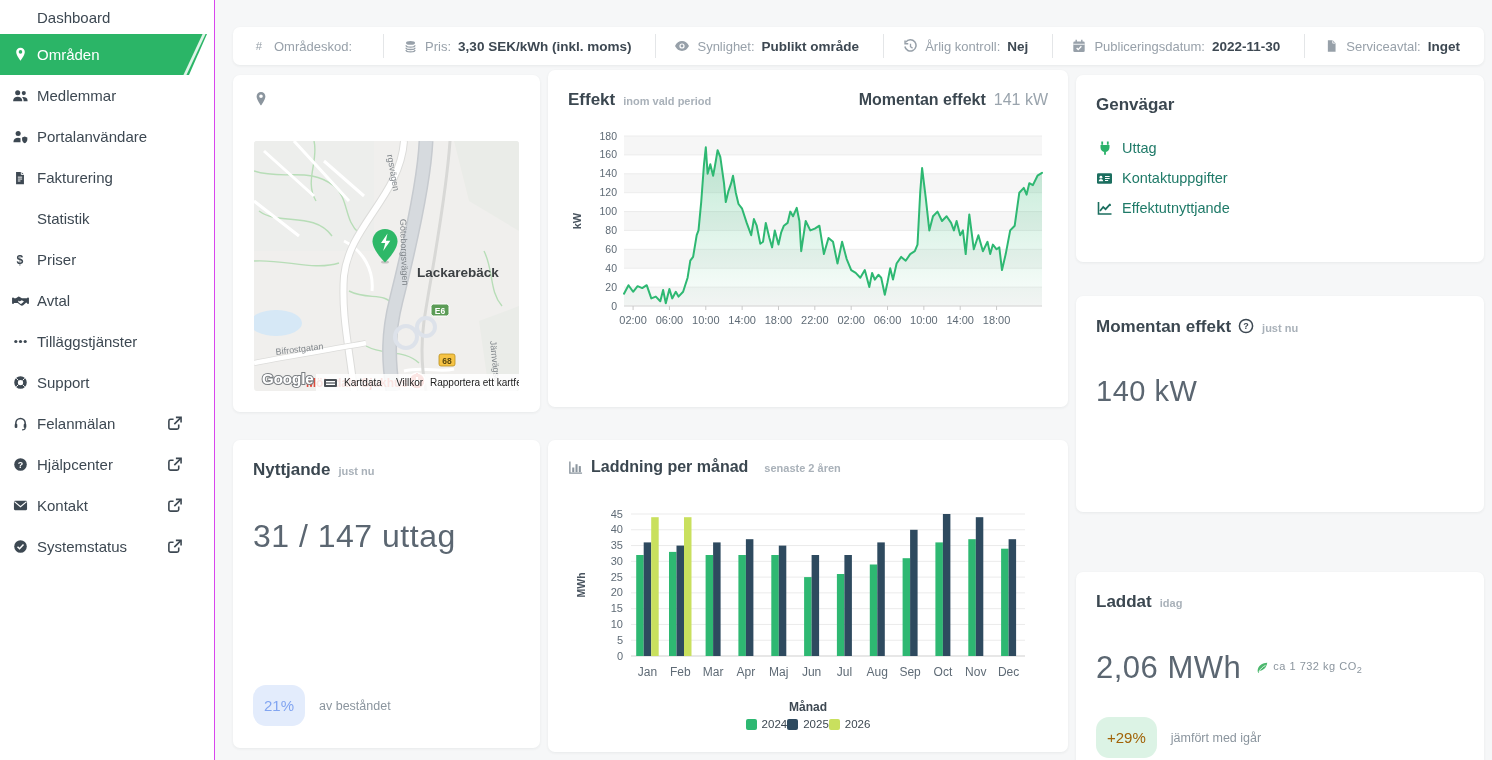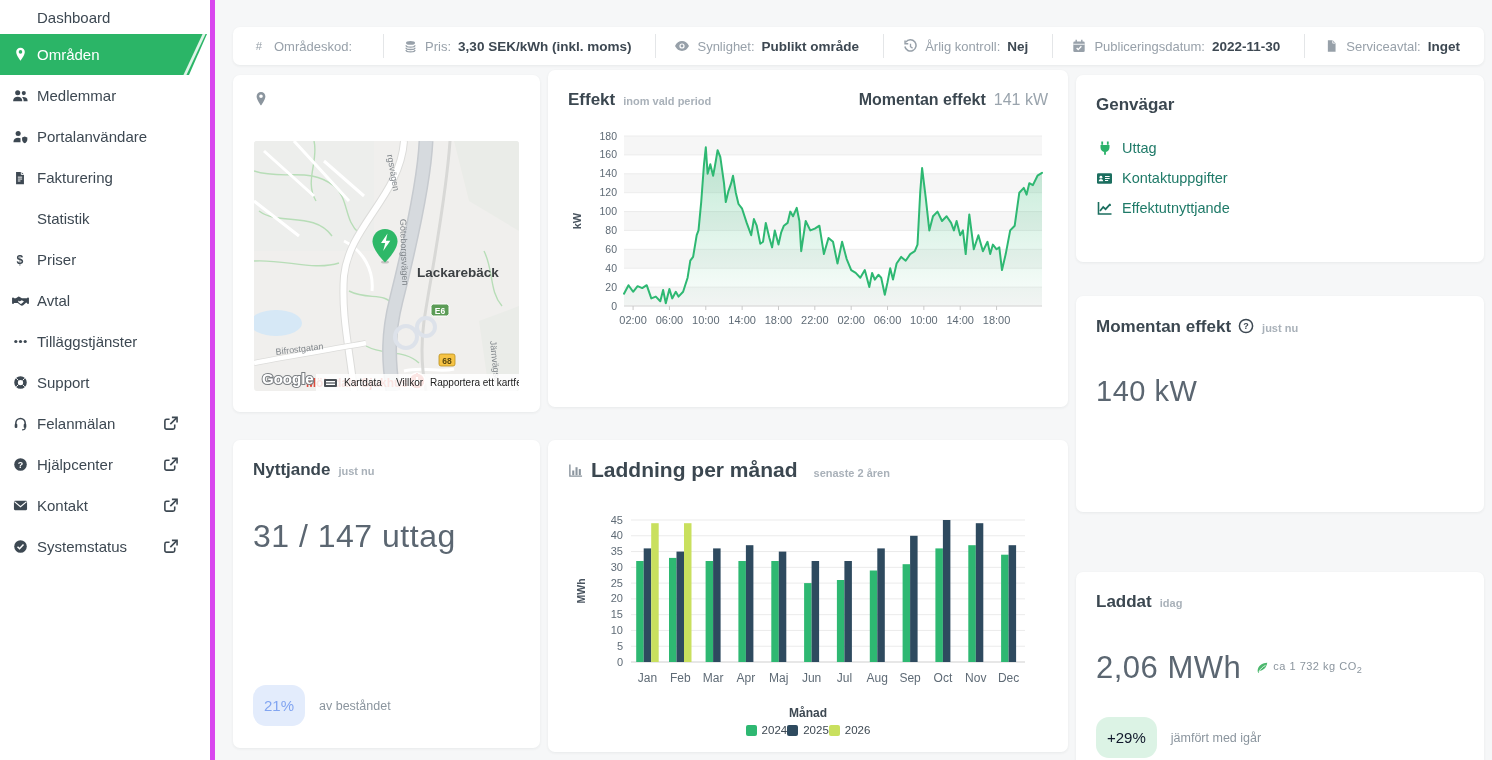--- a/index.html
+++ b/index.html
@@ -1,20 +1,20 @@
 <!DOCTYPE html>
 <html><head>
 <meta charset="utf-8">
 <style>
   * { margin:0; padding:0; box-sizing:border-box; }
   html,body { width:1492px; height:760px; overflow:hidden; }
   body { font-family:"Liberation Sans","DejaVu Sans",sans-serif; background:#f6f7f8; position:relative; color:#3d4852; }
 
   
-  .sidebar { position:absolute; left:0; top:0; width:215px; height:760px; background:#ffffff; border-right:5px solid #d946ef; padding-top:0; z-index:5; }
+  .sidebar { position:absolute; left:0; top:0; width:215px; height:760px; background:#ffffff; border-right:1px solid #d946ef; padding-top:0; z-index:5; }
   .side-item { position:relative; height:41px; display:flex; align-items:center; cursor:pointer; color:#3d4852; font-size:15px; font-weight:500; }
   .side-item:first-child { height:34px; }
   .side-icon { width:18px; height:18px; margin-left:11px; margin-right:8px; flex:0 0 18px; display:flex; align-items:center; justify-content:center; }
   .side-label { white-space:nowrap; }
   .side-ext { position:absolute; right:32px; width:15px; height:15px; color:#3d4852; }
   .side-item.active { background:#2bb567; color:#ffffff; width:207px; clip-path:polygon(0 0,100% 0,calc(100% - 18px) 100%,0 100%); }
   .side-item.active .side-accent { position:absolute; right:11px; top:-2px; bottom:-2px; width:3px; background:rgba(255,255,255,.85); transform:skewX(-25deg); }
 
   
   .card { position:absolute; background:#ffffff; border-radius:7px; box-shadow:0 1px 3px rgba(40,50,60,.07); }
@@ -50,30 +50,30 @@
 
   
   .momentan-card { left:1076px; top:296px; width:408px; height:216px; }
   .laddat-card  { left:1076px; top:572px; width:408px; height:208px;text-align:center; }
   .nyttjande-card { left:233px; top:440px; width:307px; height:308px; }
   .big-value { font-size:29px; color:#5b6671; padding:0 20px; margin-top:38px; letter-spacing:.5px; }
   .help-icon { width:16px; height:16px; display:inline-flex; margin-left:7px; color:#3d4852; transform:translateY(2px); }
   .badge-row { position:absolute; left:20px; bottom:22px; display:flex; align-items:center; gap:14px; }
   .pill { font-size:15px; font-weight:500; padding:12px 11px; border-radius:13px; }
   .pill.blue { background:#e3ecfc; color:#82a5f1; }
-  .pill.green { background:#dcf3e5; color:#0f172a; }
+  .pill.green { background:#dcf3e5; color:#a16207; }
   .badge-caption { font-size:12.5px; color:#8b959e; }
   .co2-note { font-size:11px; color:#8b959e; display:inline-flex; align-items:center; gap:4px; margin-left:14px; }
   .leaf { width:14px; height:14px; color:#4cb86e; }
 
   
   .laddning-card { left:548px; top:440px; width:520px; height:312px; }
   .laddning-head { display:flex; align-items:baseline; padding:18px 20px 0 20px; gap:8px; }
   .chart-ico { width:15px; height:15px; color:#8b959e; align-self:center; }
-  .laddning-title { font-size:21px; font-weight:bold; color:#3b4750; }
+  .laddning-title { font-size:16px; font-weight:bold; color:#3b4750; }
   .xlabel { text-align:center; font-size:12px; font-weight:bold; color:#3d4852; margin-top:2px; }
   .legend { display:flex; justify-content:center; margin-top:4px; }
   .legend-item { display:flex; align-items:center; gap:5px; font-size:11.5px; color:#3d4852; }
   .legend-swatch { width:11px; height:11px; border-radius:2px; display:inline-block; }
 
   svg text { font-family:"Liberation Sans","DejaVu Sans",sans-serif; }
 </style>
 </head>
 <body>
 

